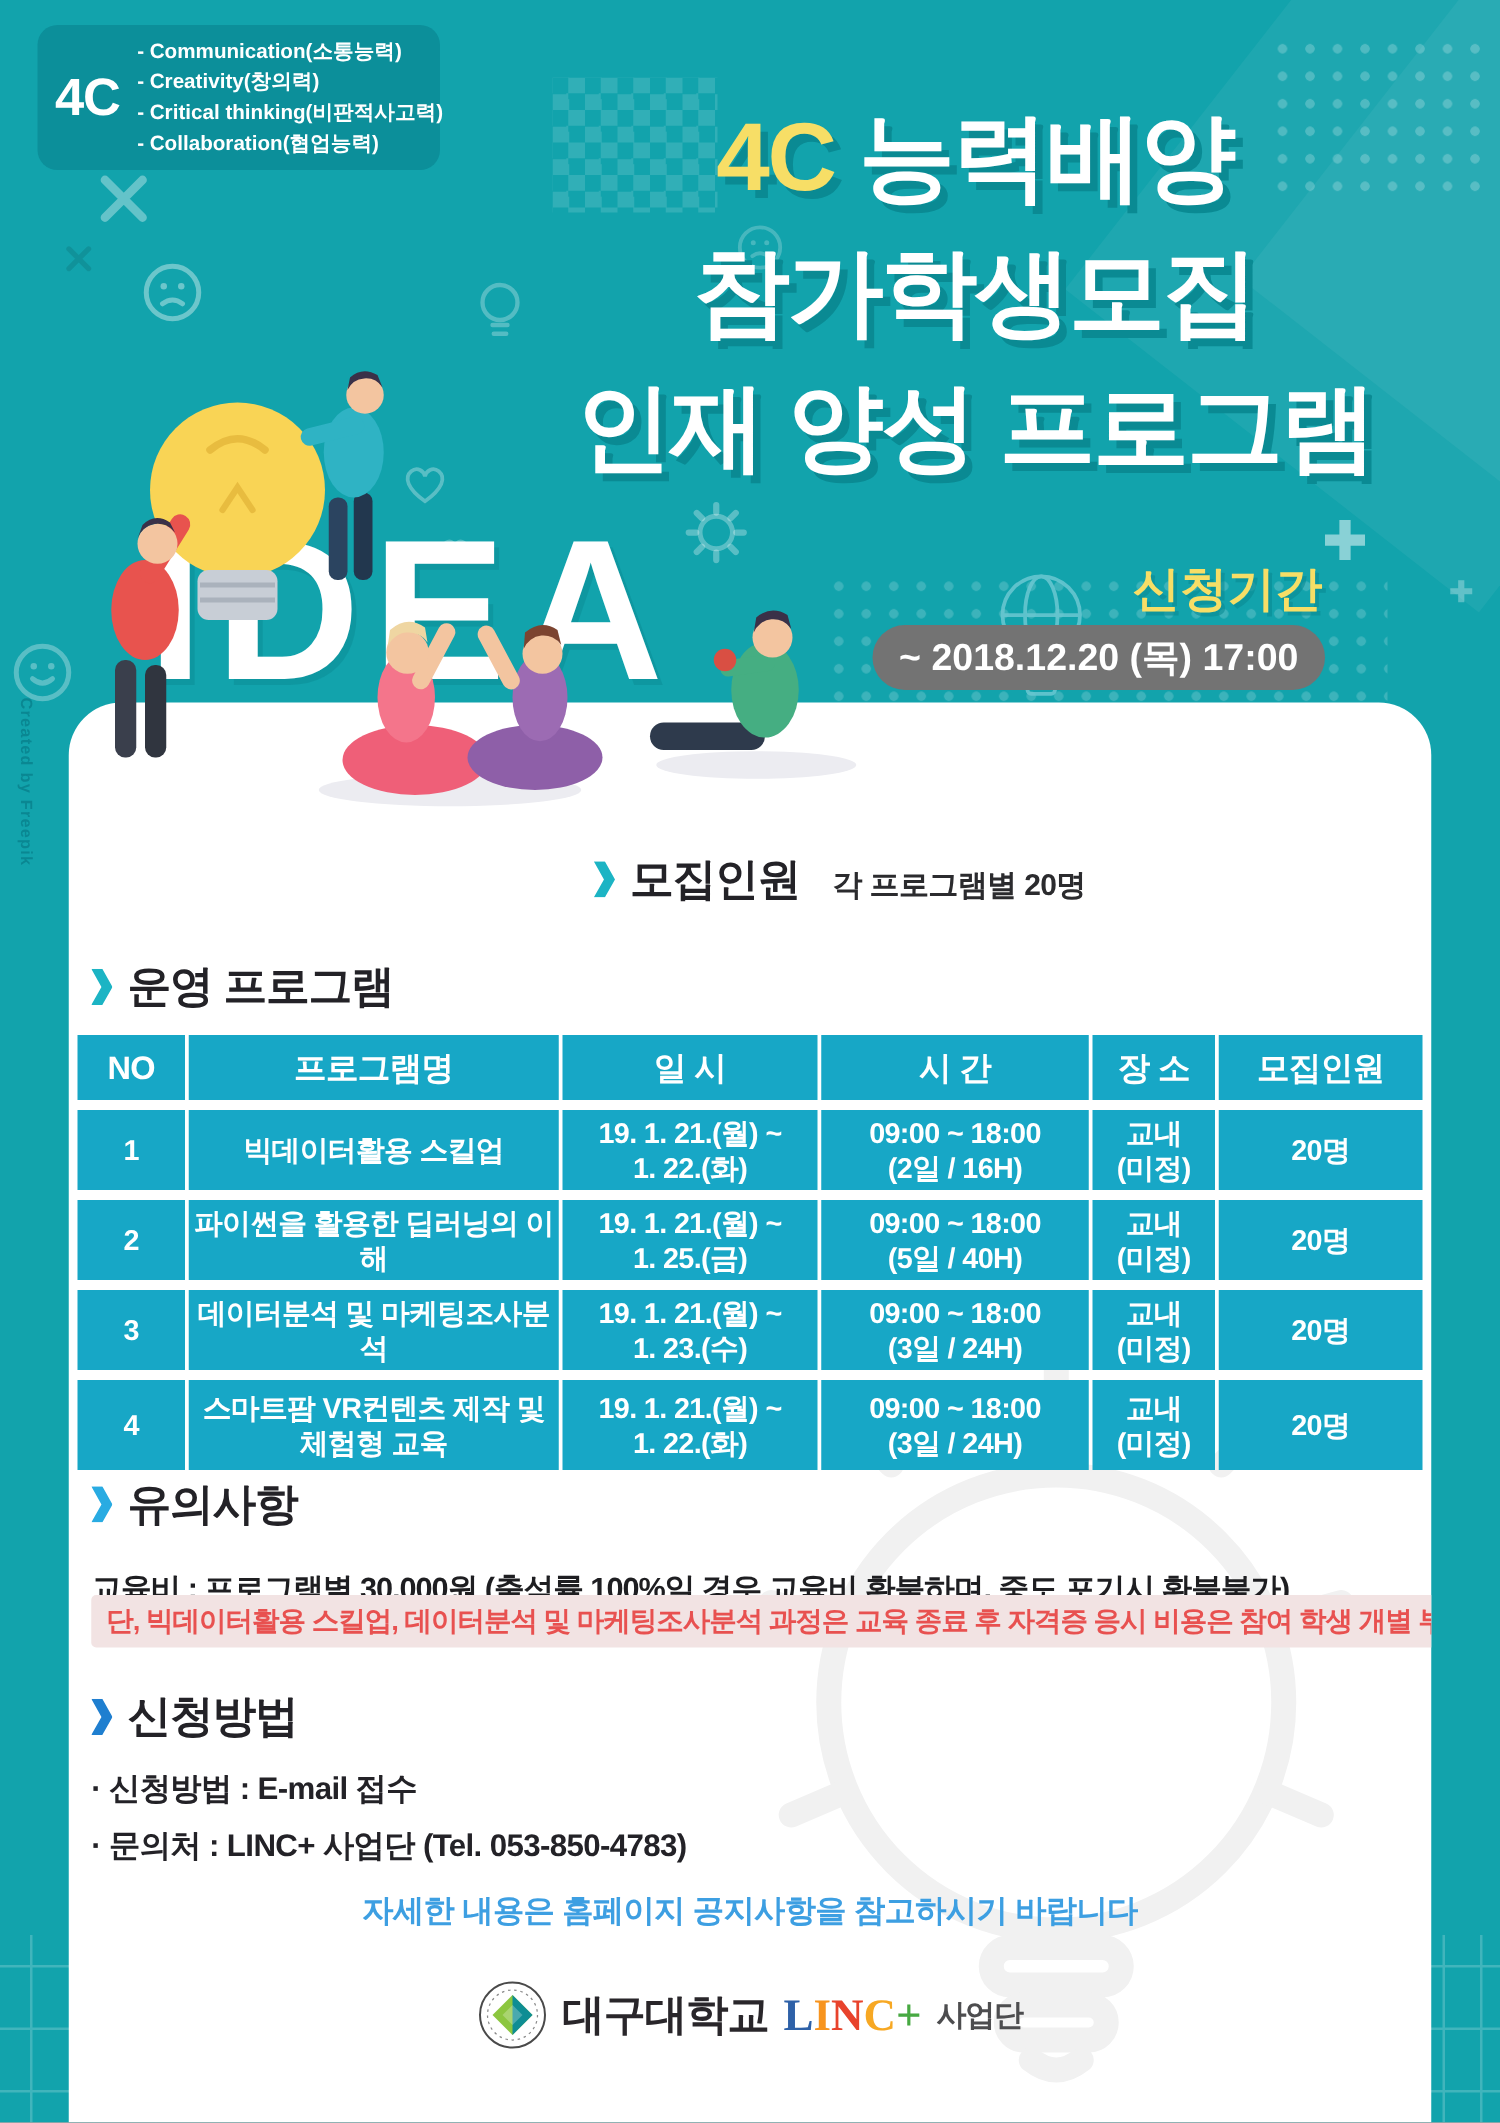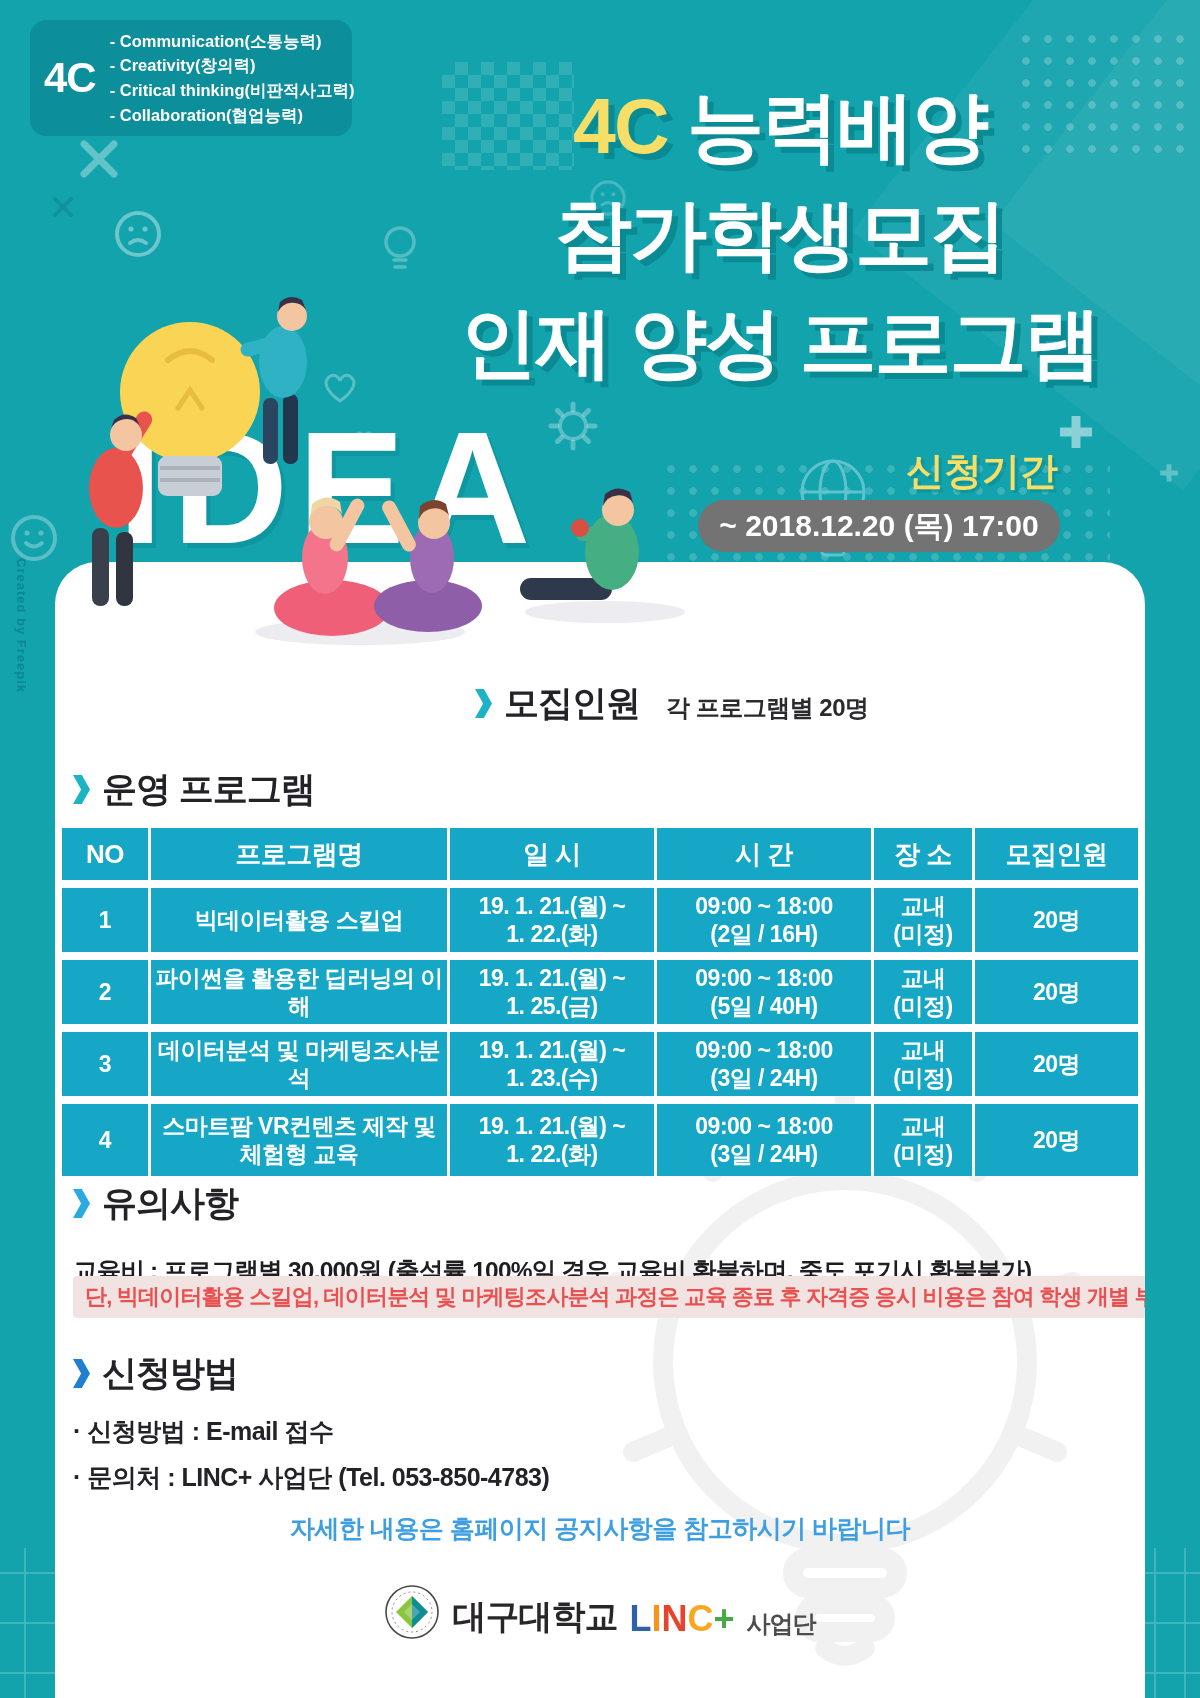--- a/index.html
+++ b/index.html
@@ -66,21 +66,21 @@
   .ln:empty{display:none;}
 
   
   .fee-line{position:absolute;left:18px;top:672px;font-size:24.5px;font-weight:800;color:#1E1E21;letter-spacing:-0.8px;white-space:nowrap;margin-top:20px;}
   .warn-line{position:absolute;left:18px;top:714px;font-size:22px;font-weight:700;color:#E85150;background:#F2E3E3;
              padding:6px 12px;border-radius:4px;letter-spacing:-0.8px;white-space:nowrap;}
   .apply-items{position:absolute;left:18px;top:846px;font-size:25px;font-weight:800;color:#232227;line-height:46px;letter-spacing:-0.5px;}
   .home-note{position:absolute;left:0;right:0;top:950px;text-align:center;font-size:25px;font-weight:800;color:#3D9FE2;letter-spacing:-0.5px;}
 
   
-  .footer{position:absolute;left:0;right:0;top:1022px;display:flex;align-items:flex-end;justify-content:center;gap:12px;}
+  .footer{position:absolute;left:0;right:0;top:1022px;display:flex;align-items:center;justify-content:center;gap:12px;font-family:Liberation Serif, serif;}
   .univ-name{font-size:34px;font-weight:800;color:#29262A;letter-spacing:-1px;}
   .linc{display:flex;align-items:baseline;font-size:36px;font-weight:900;letter-spacing:0;}
   .linc span{display:inline-block;}
   .l-1{color:#2E61A8;} .l-2{color:#F7941E;} .l-3{color:#E8432C;} .l-4{color:#F7A823;} .l-5{color:#47A942;}
   .org-name{font-size:24px;font-weight:700;color:#4D4D4F;letter-spacing:-1px;}
 
   
   .watermark{position:absolute;right:40px;top:500px;pointer-events:none;}
 </style>
 </head>

